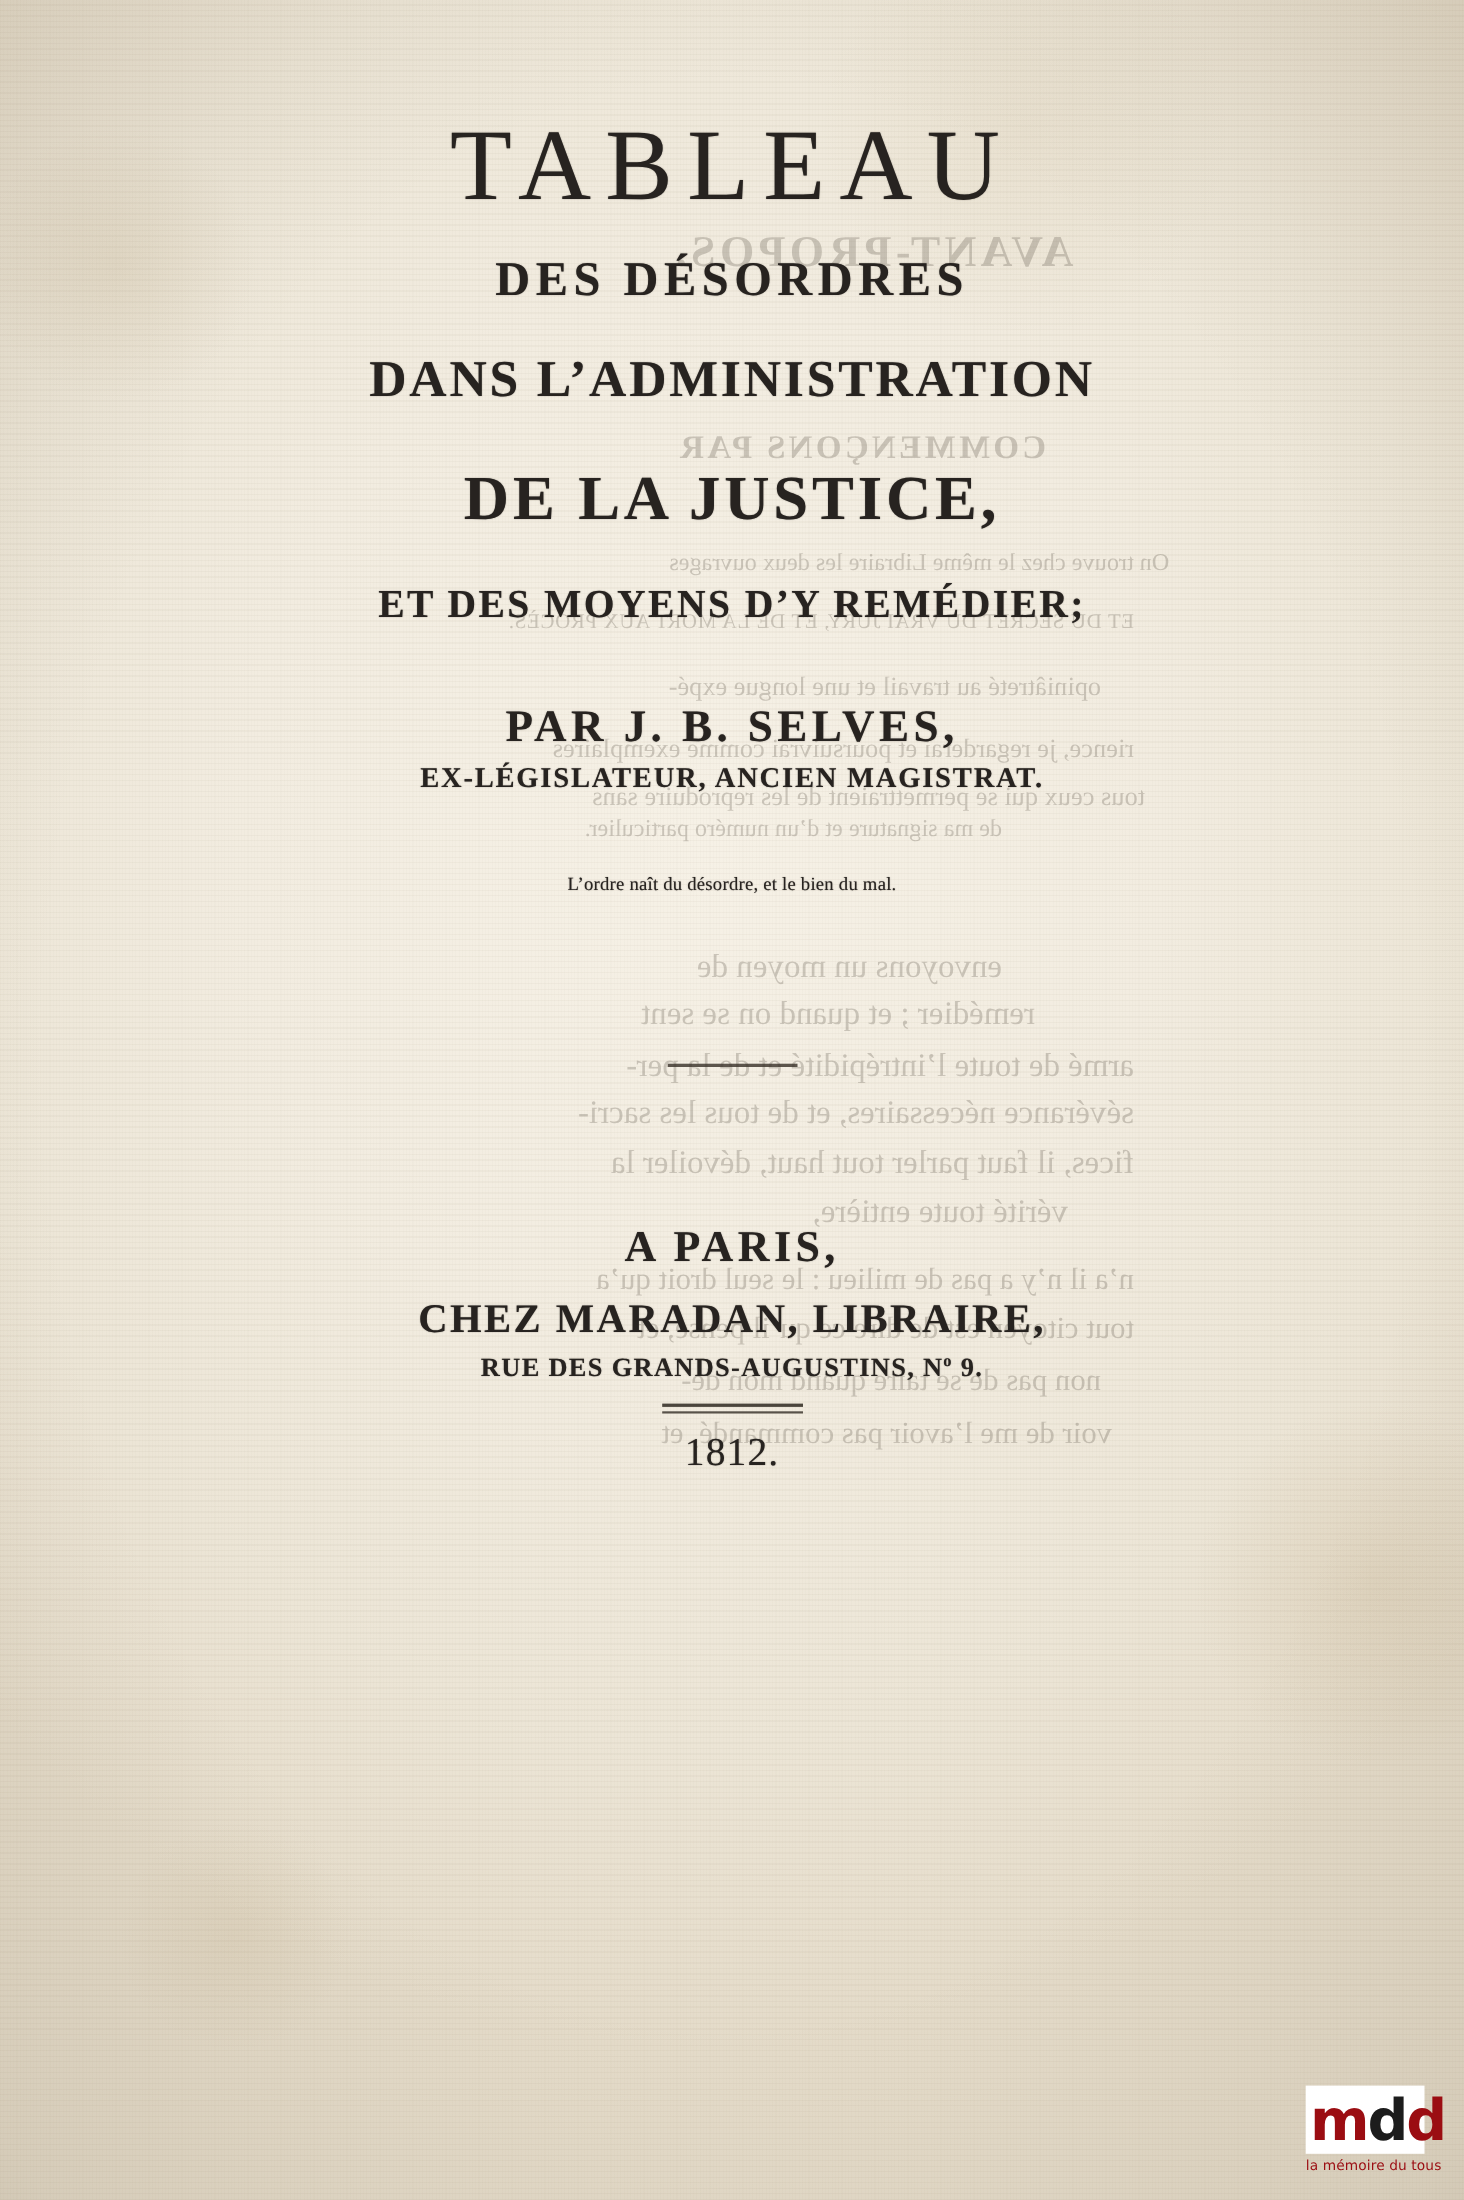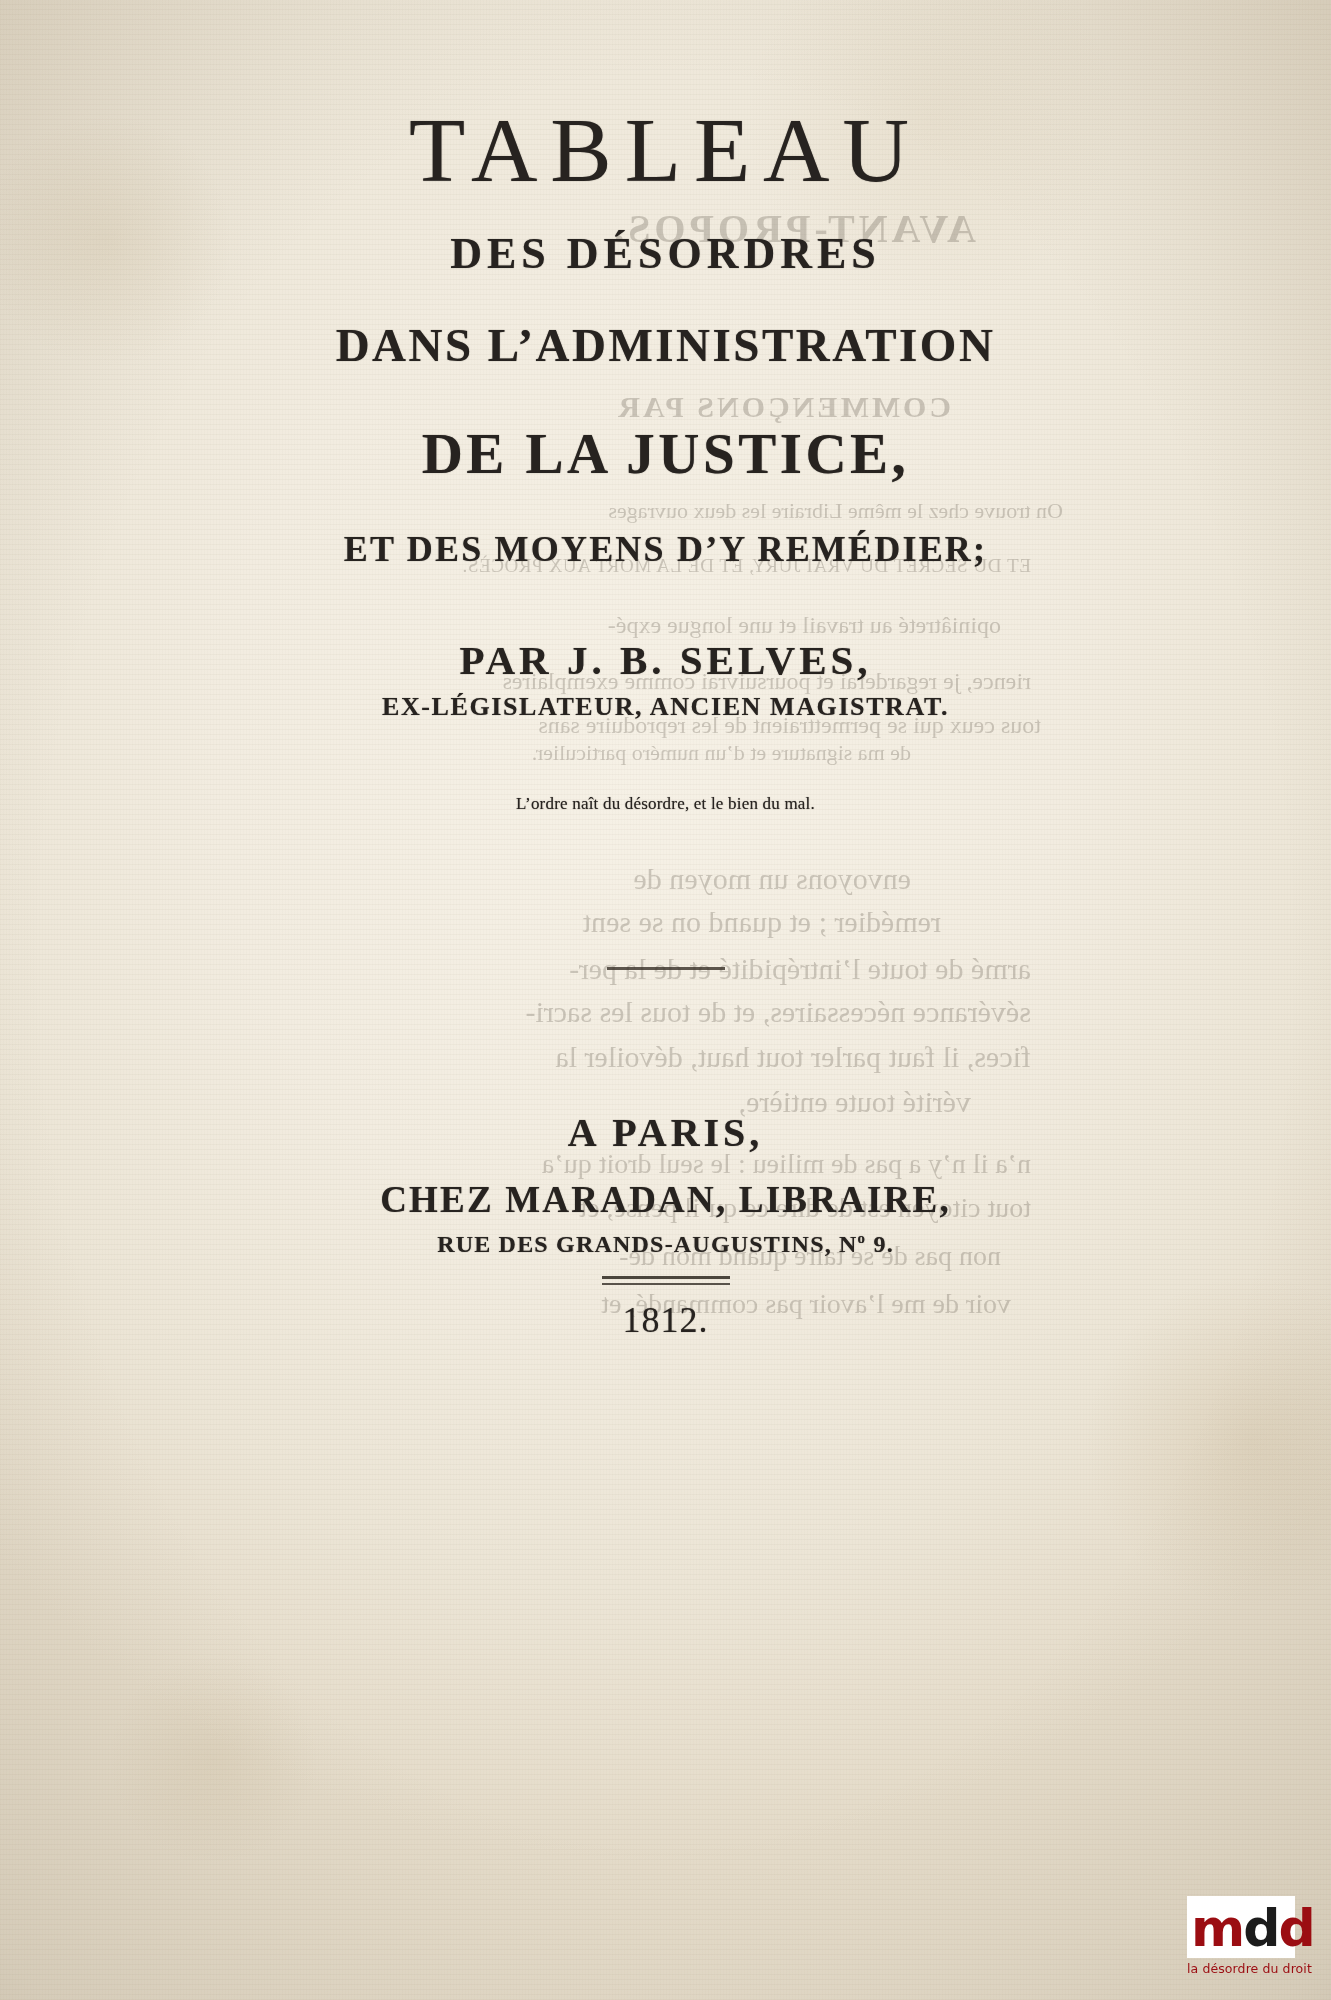--- a/index.html
+++ b/index.html
@@ -326,16 +326,16 @@
 
     <div class="tline imprint-year">1812.</div>
   </div>
 
   <div class="vignette"></div>
 
   <div class="logo">
     <span class="logo-mark">
       <span class="glyphs"><span class="logo-m">m</span><span class="logo-d1">d</span><span class="logo-d2">d</span></span>
     </span>
-    <span class="logo-tagline">la désordre du droit</span>
+    <span class="logo-tagline">la mémoire du tous</span>
   </div>
 
 </div>
 
 </body></html>

